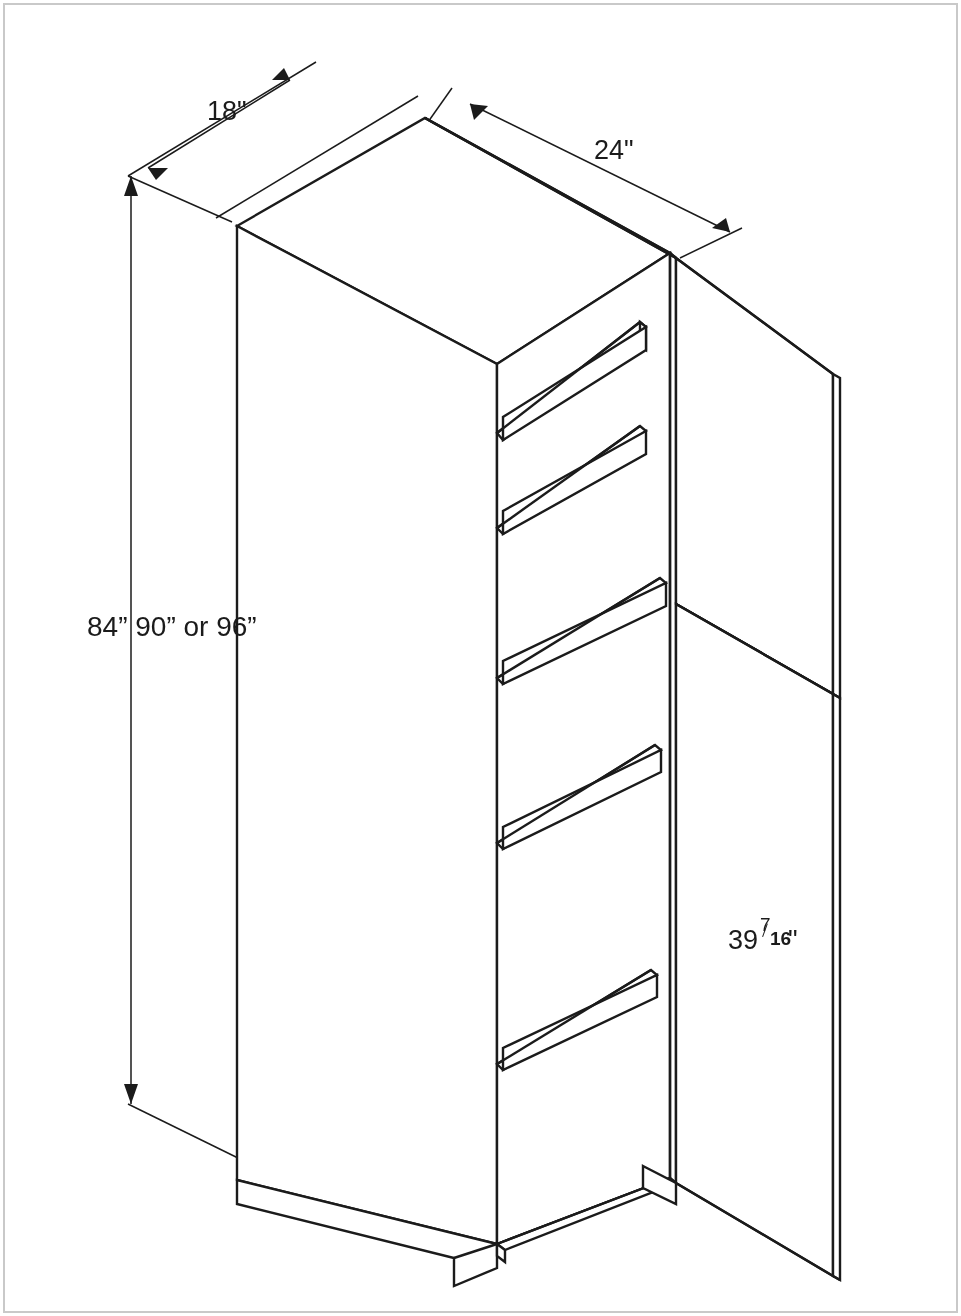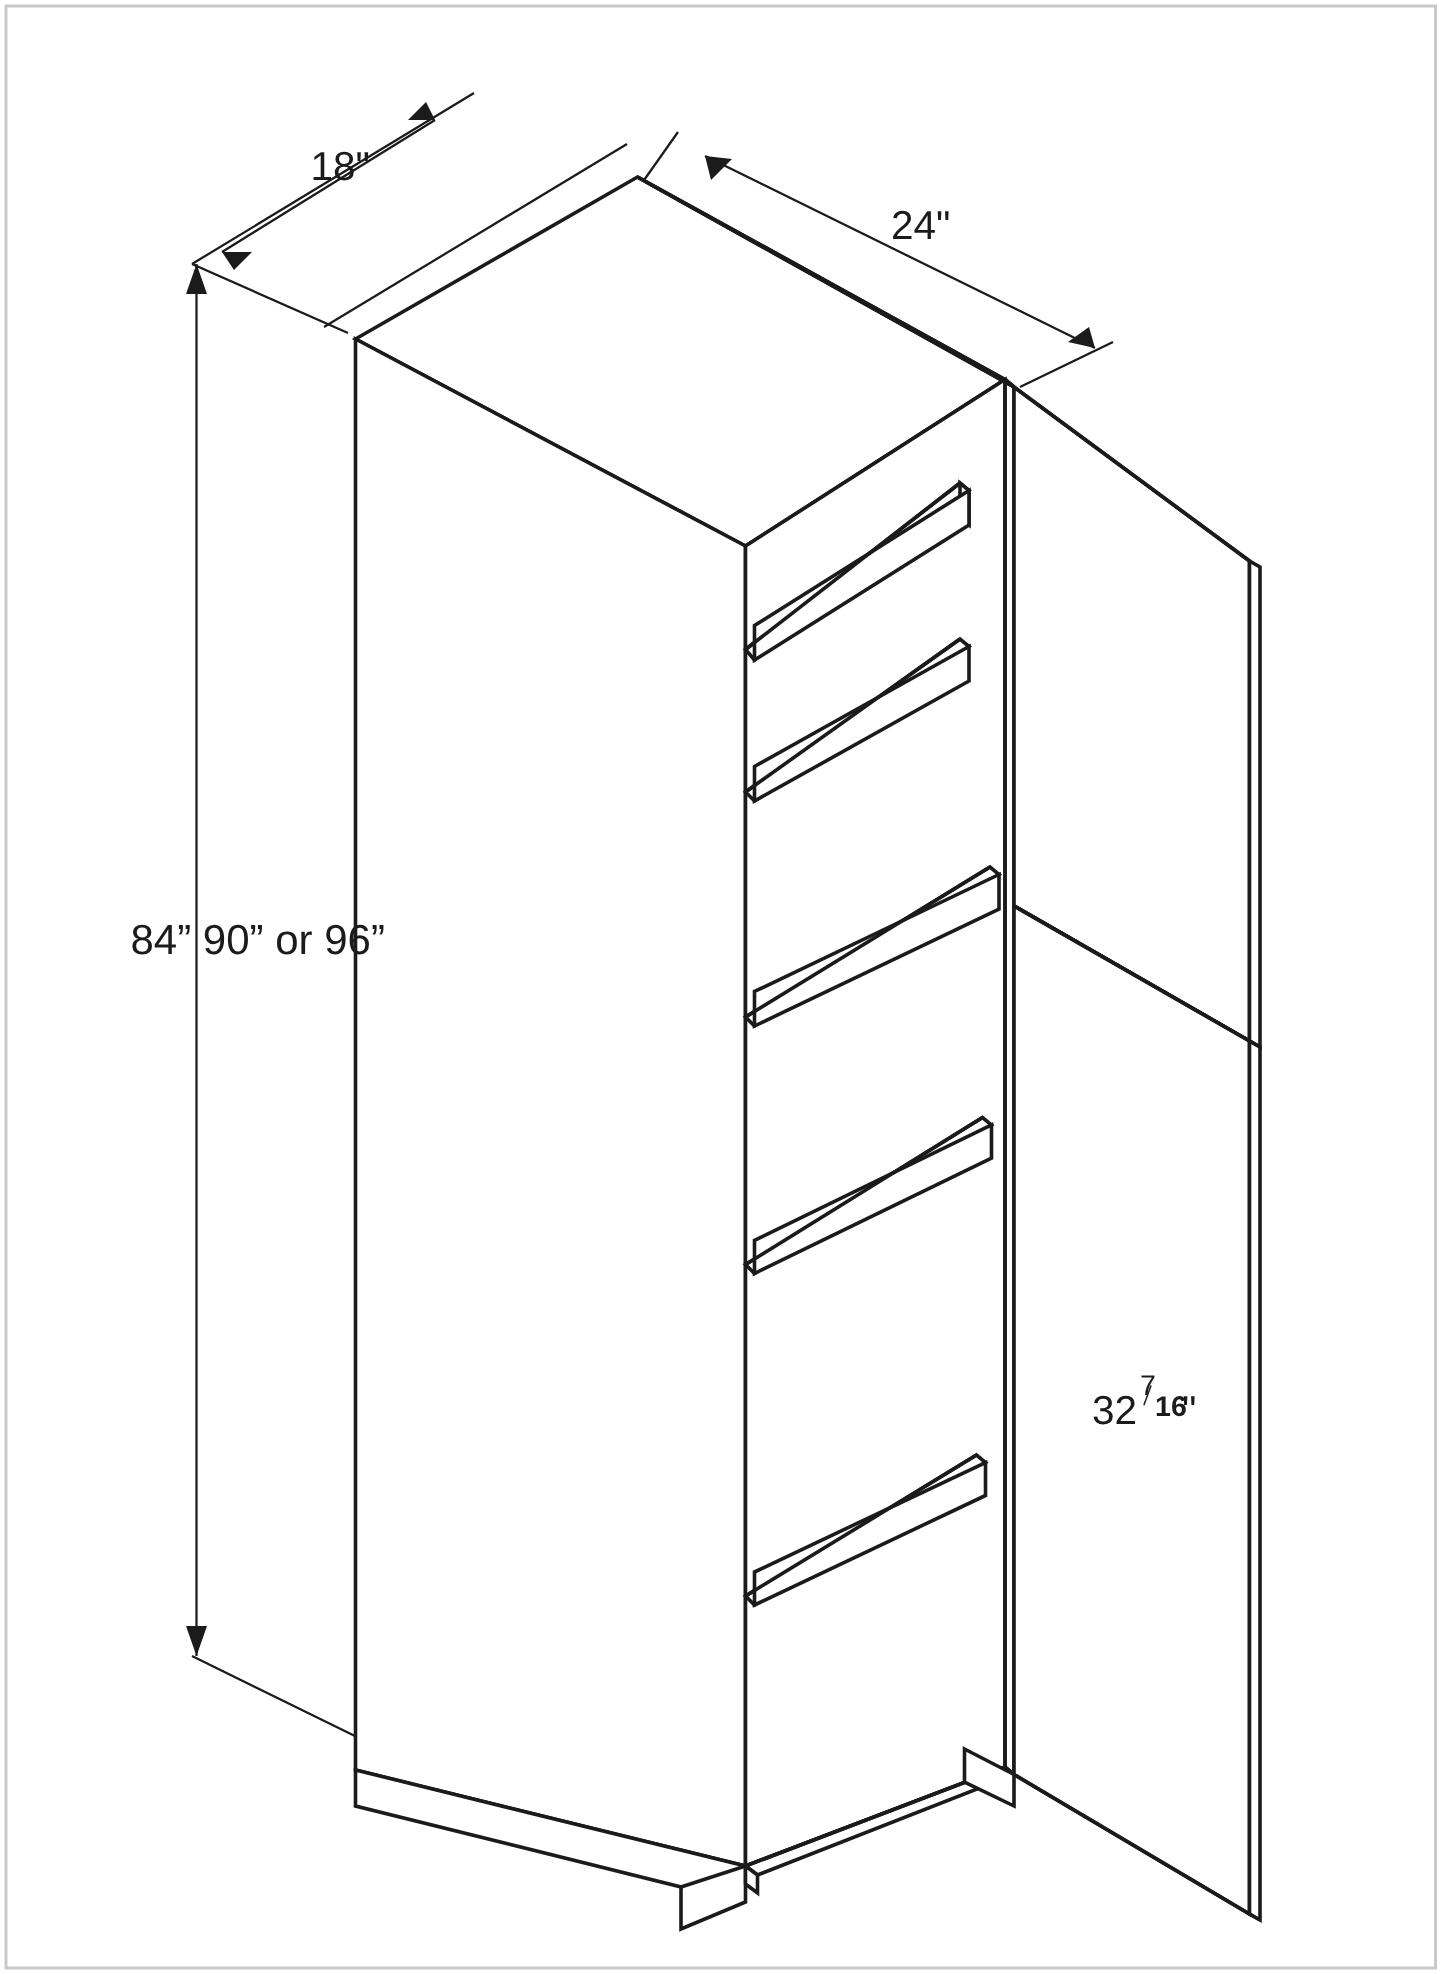--- a/index.html
+++ b/index.html
@@ -191,16 +191,16 @@
     </g>
   </svg>
 
   <div class="dim-label lbl-depth">18"</div>
 
   <div class="dim-label lbl-width">24"</div>
 
   <div class="dim-label lbl-height">84” 90” or 96”</div>
 
   <div class="dim-label lbl-door">
-    <span>32</span><span class="frac"><span class="num">7</span><span class="bar"></span><span class="den">16</span></span><span>"</span>
+    <span>39</span><span class="frac"><span class="num">7</span><span class="bar"></span><span class="den">16</span></span><span>"</span>
   </div>
 
 </div>
 
 </body></html>

